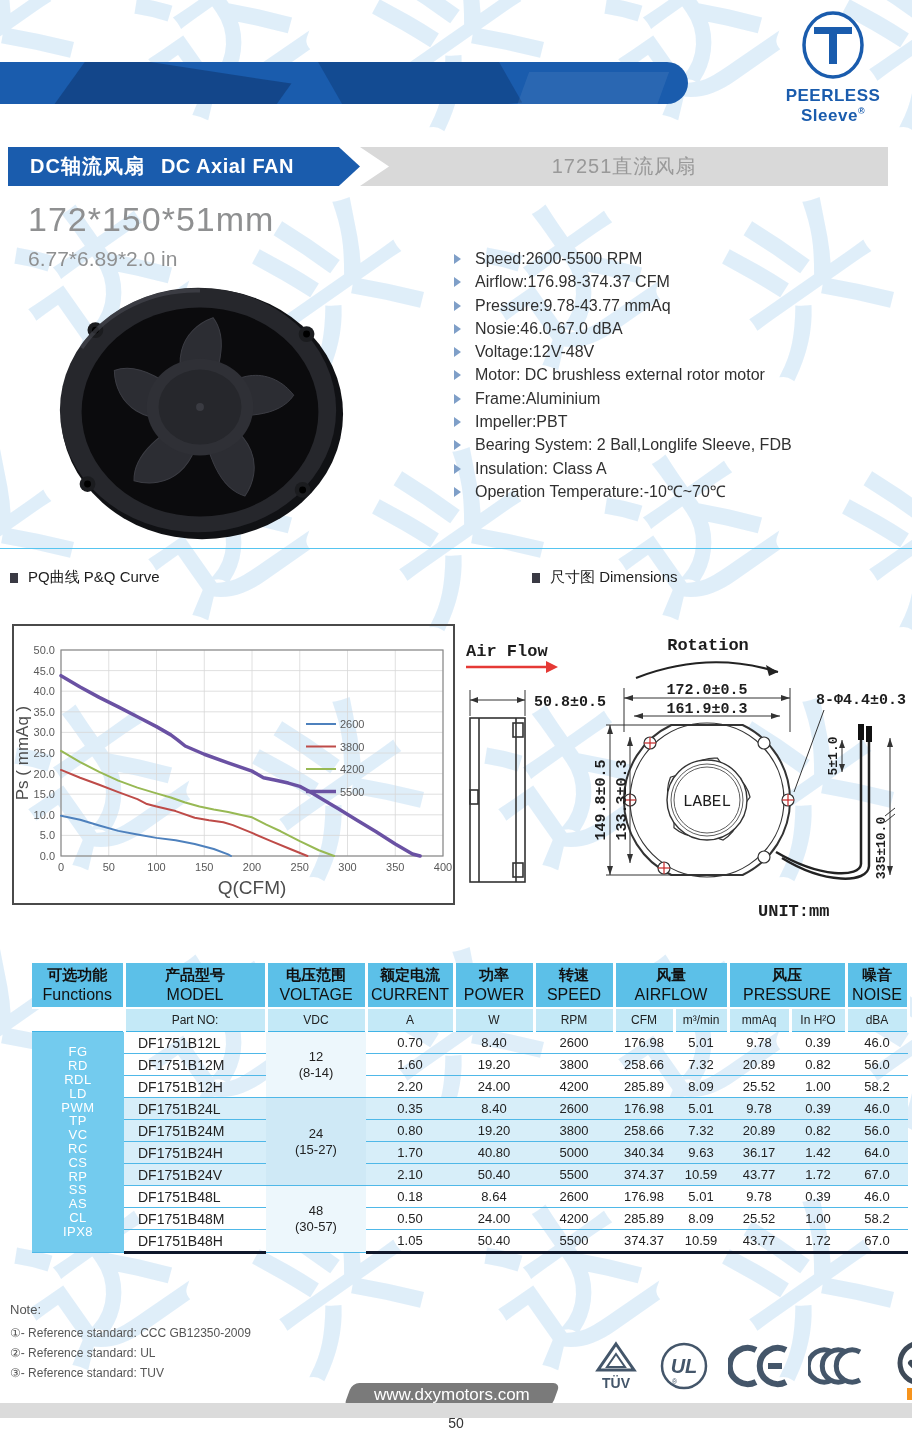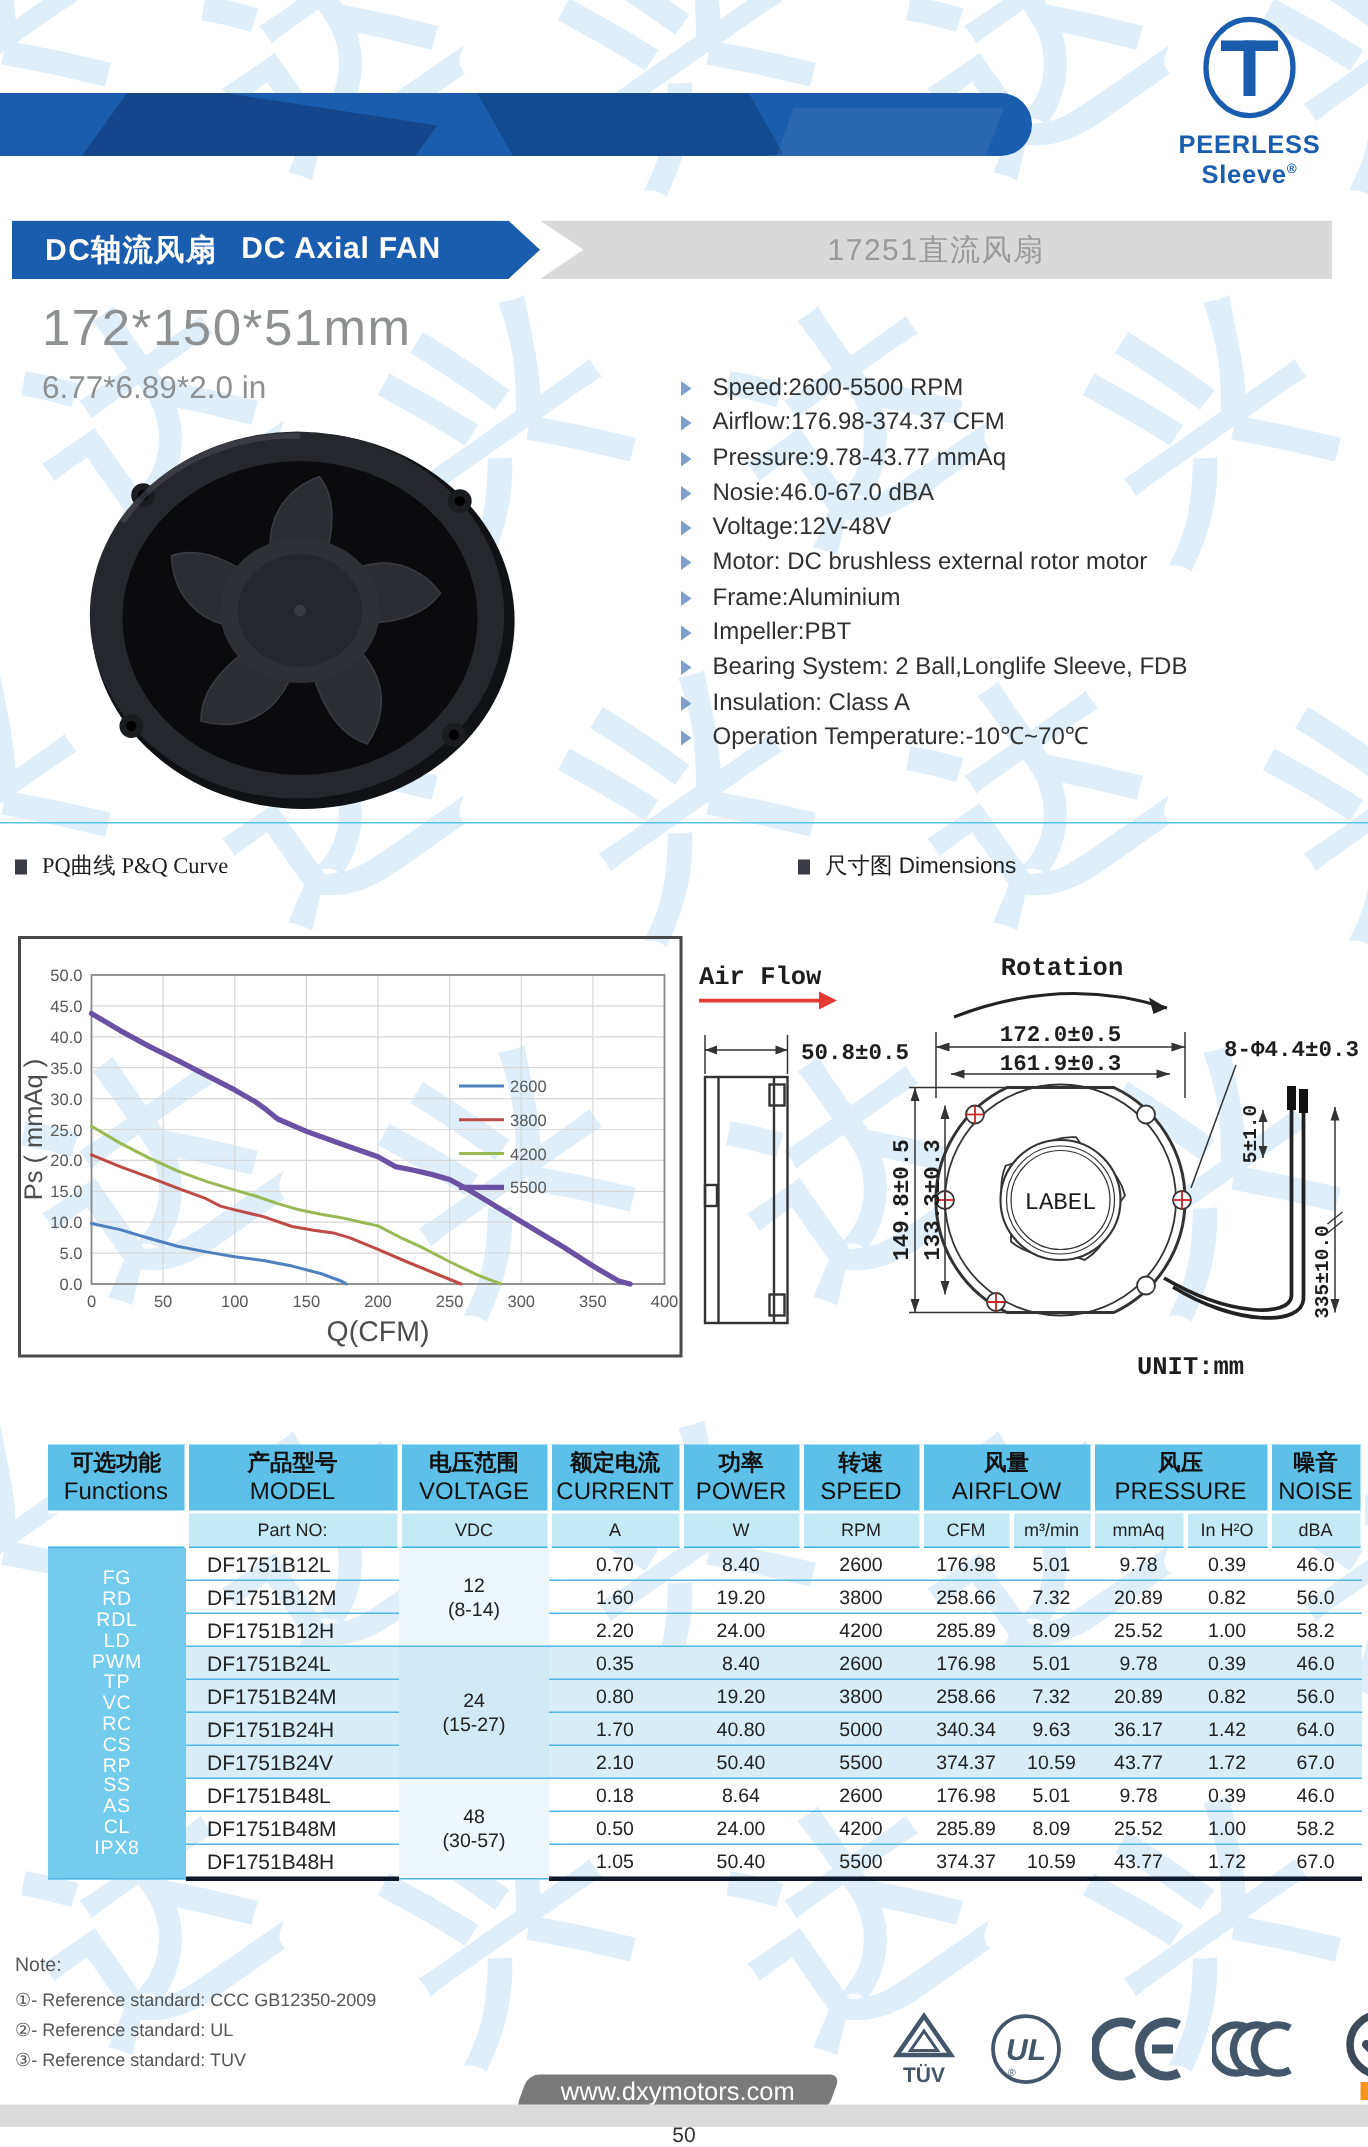--- a/index.html
+++ b/index.html
@@ -37,21 +37,21 @@
 
   .fan-wrap{left:52px;top:278px;width:296px;height:268px;}
 
   
   .specs{left:452px;top:247px;width:460px;}
   .specs .item{display:flex;align-items:flex-start;line-height:23.3px;font-size:16px;color:#303030;}
   .specs .tri{width:0;height:0;border-left:7px solid #7f9fc8;border-top:5px solid transparent;border-bottom:5px solid transparent;margin:7px 14px 0 2px;flex:none;}
 
   .rule{left:0;top:548px;width:912px;height:0;border-top:1.5px solid #56c5f0;}
   .sec-head{display:flex;align-items:center;font-size:15px;color:#1d1d1d;}
-  .sec-pq{left:10px;top:568px;font-family:Liberation Serif, serif;}
+  .sec-pq{left:10px;top:568px;}
   .sec-dim{left:532px;top:568px;}
   .sq{width:8px;height:10px;background:#3a3a44;margin-right:10px;}
 
   .chart-box{left:12px;top:624px;width:439px;height:277px;border:2px solid #4a4a4a;}
   .dims-box{left:458px;top:620px;width:454px;height:315px;}
 
   
   .tbl-wrap{left:8px;top:963px;width:852px;padding-left:24px;}
   table.spec{border-collapse:collapse;width:848px;table-layout:fixed;}
   table.spec th{background:#5cc0e8;color:#111;border-right:3px solid #fff;border-bottom:2px solid #fff;padding:3px 0;}

